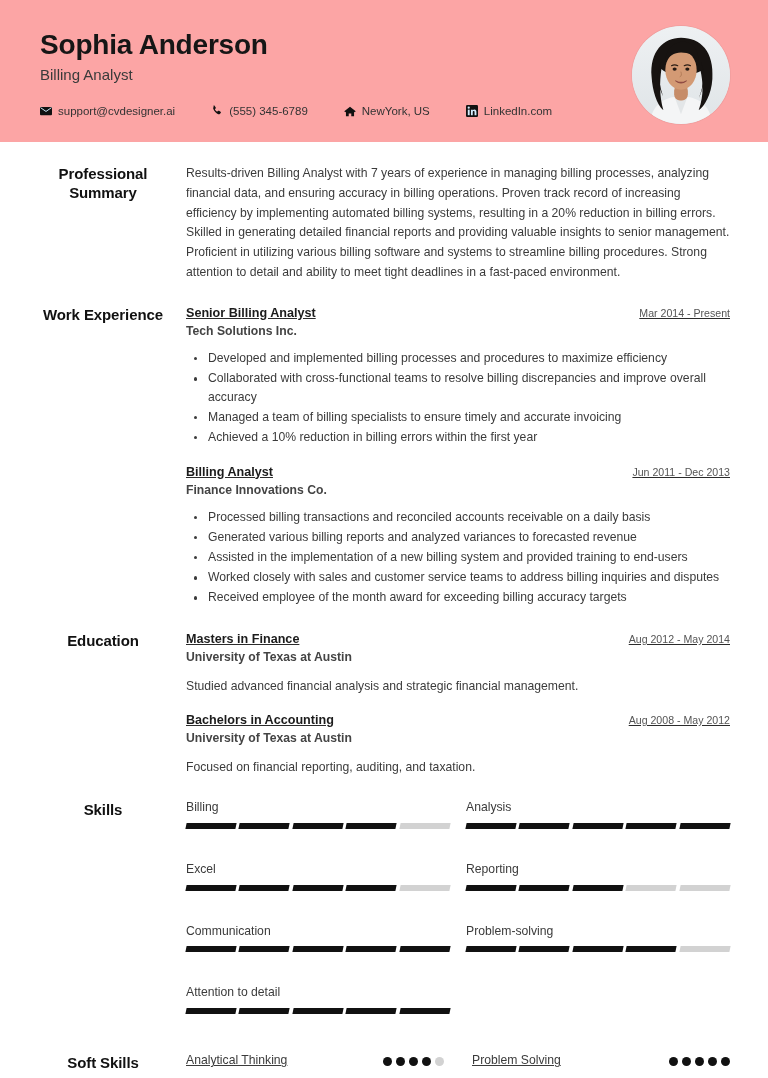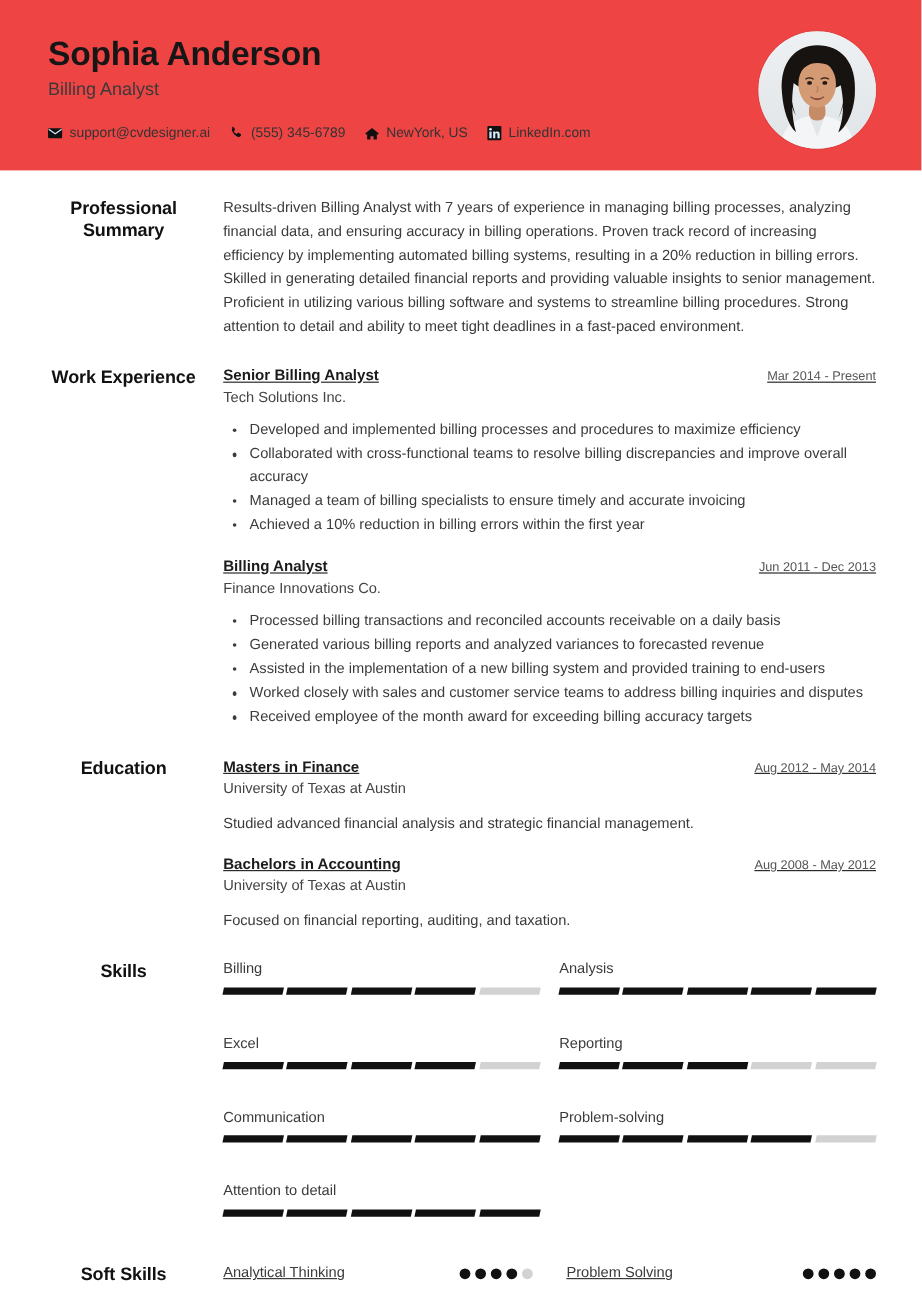--- a/index.html
+++ b/index.html
@@ -17,21 +17,21 @@
     position: relative;
     width: 768px;
     height: 1078px;
     background: #ffffff;
   }
 
   
   .header {
     position: relative;
     height: 142px;
-    background: #ef4444;
+    background: #fca5a5;
     padding: 26px 38px 0 40px;
   }
   .header-inner {
     display: flex;
     justify-content: space-between;
     align-items: flex-start;
   }
   .header-left { padding-top: 3px; }
 
   .full-name {
@@ -45,21 +45,21 @@
     font-size: 15px;
     font-weight: normal;
     color: #3a3a3a;
     margin-top: 6px;
     line-height: 1.2;
   }
 
   .contact-row {
     display: flex;
     align-items: center;
-    gap: 16px;
+    gap: 36px;
     margin-top: 21px;
     font-size: 11.5px;
     color: #333333;
   }
   .contact-item {
     display: flex;
     align-items: center;
     gap: 6px;
     white-space: nowrap;
   }
@@ -141,20 +141,21 @@
     font-size: 10.6px;
     color: #555555;
     white-space: nowrap;
     flex: 0 0 auto;
   }
   .entry-org {
     font-size: 12.2px;
     color: #444444;
     line-height: 1.45;
     margin-top: 1px;
+    font-weight: bold;
   }
   .entry-desc {
     font-size: 12.2px;
     color: #3b3b3b;
     line-height: 1.5;
     margin-top: 10px;
   }
 
   .bullets {
     list-style: none;

